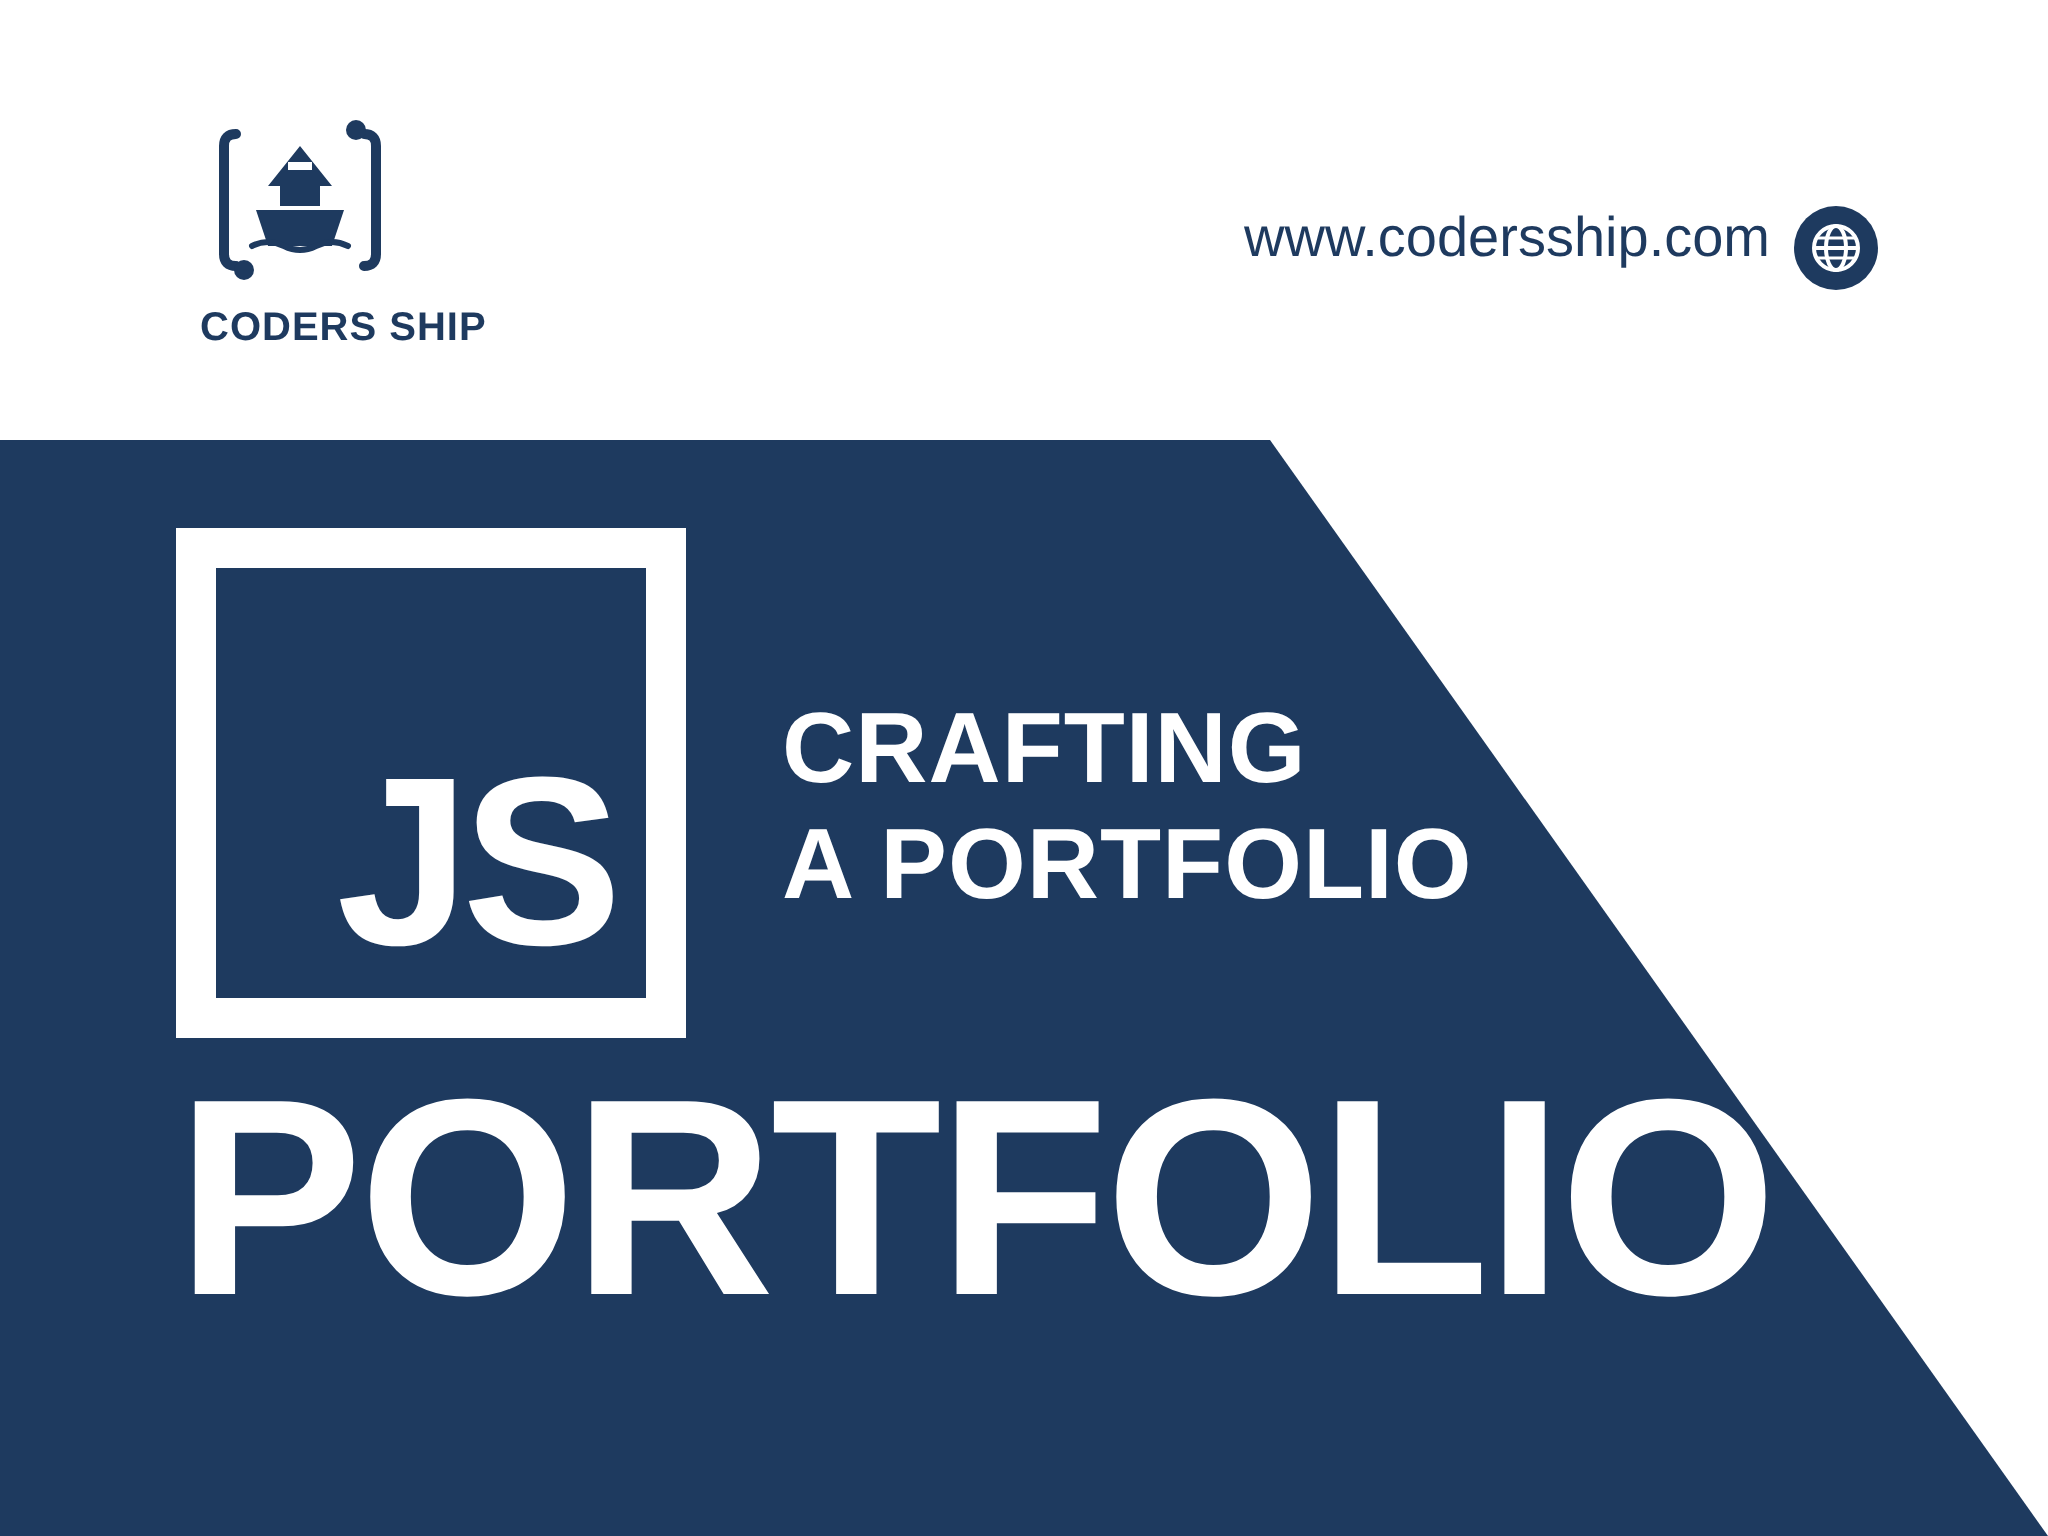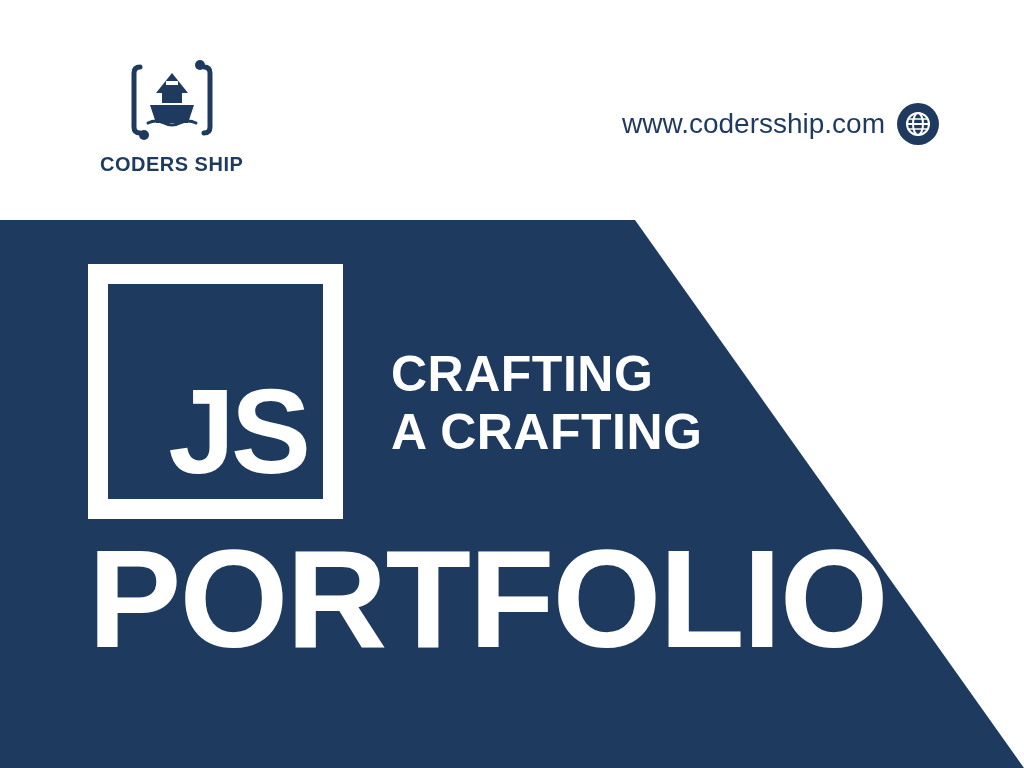--- a/index.html
+++ b/index.html
@@ -22,36 +22,35 @@
       width: 100%;
       height: 220px;
       display: flex;
       justify-content: space-between;
       align-items: flex-start;
       padding: 55px 85px 0 100px;
     }
     .logo-block {
       display: flex;
       flex-direction: column;
-      align-items: center;
       gap: 8px;
     }
     .logo-icon {
       width: 100px;
       height: 90px;
     }
     .logo-text {
       font-size: 20px;
       font-weight: 700;
       color: #1e3a5f;
       letter-spacing: 0.5px;
     }
     .url-block {
       display: flex;
-      align-items: center;
+      align-items: flex-start;
       gap: 12px;
       margin-top: 48px;
     }
     .url-text {
       font-size: 28px;
       font-weight: 400;
       color: #1e3a5f;
     }
     .globe-circle {
       width: 42px;
@@ -155,17 +154,17 @@
 
 <div class="hero-shape"></div>
 
 <div class="hero-content">
   <div class="mid-row">
     <div class="js-box">
       <div class="js-letters">JS</div>
     </div>
     <div class="tagline">
       <span>CRAFTING</span>
-      <span>A CRAFTING</span>
+      <span>A PORTFOLIO</span>
     </div>
   </div>
   <div class="big-title">PORTFOLIO</div>
 </div>
 
 </body></html>

